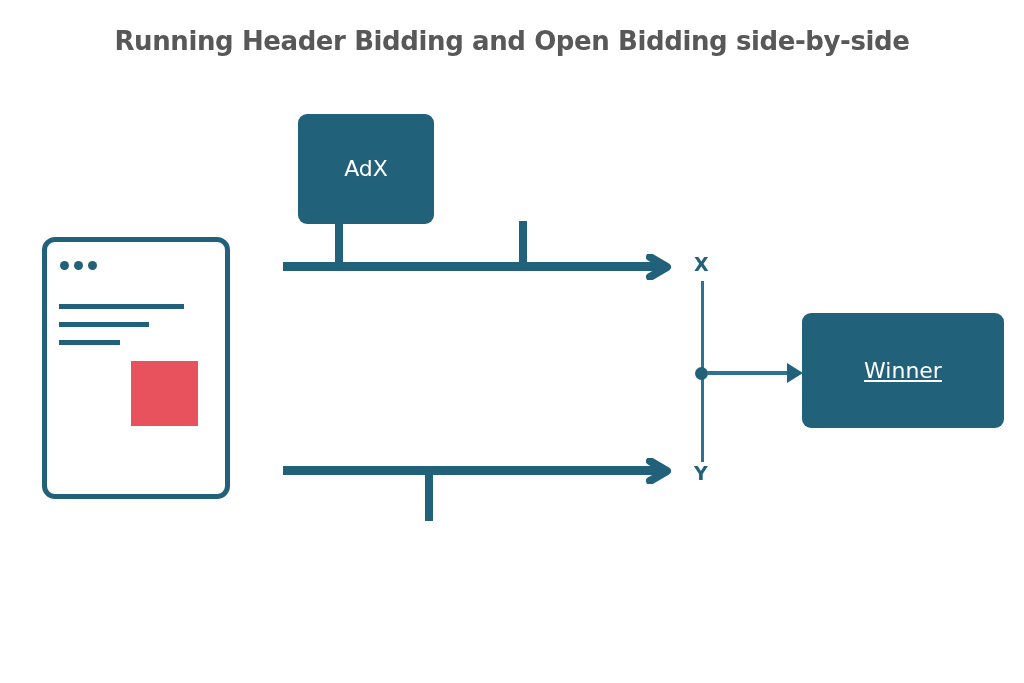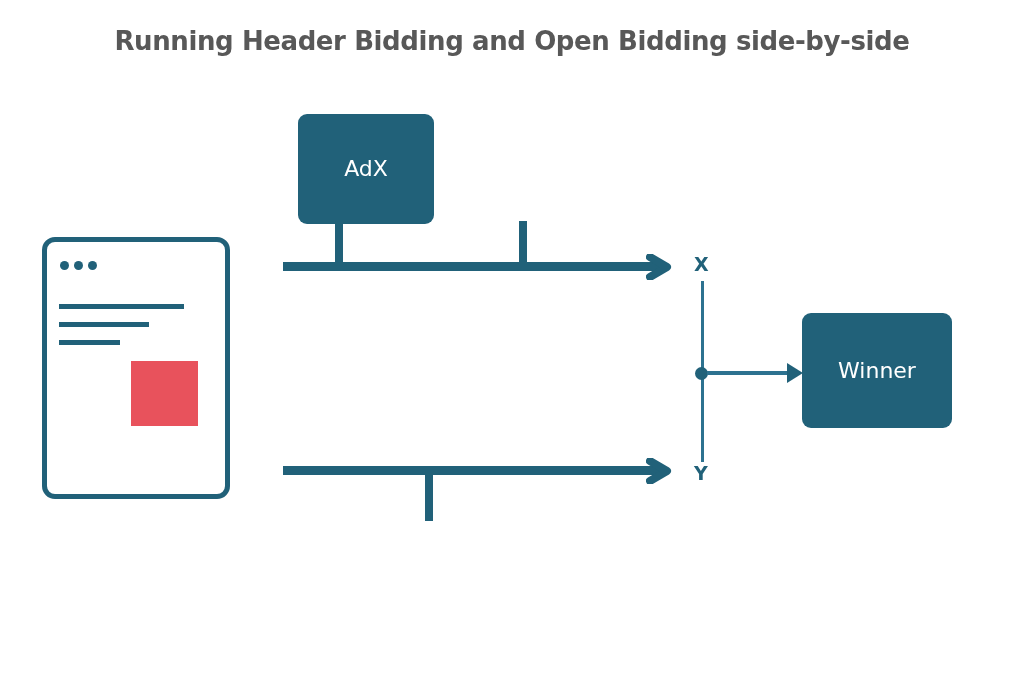--- a/index.html
+++ b/index.html
@@ -43,21 +43,21 @@
     justify-content: center;
     text-align: center;
     font-family: "DejaVu Sans", "Liberation Sans", sans-serif;
     font-size: 22px;
     line-height: 1.25;
     font-weight: 400;
   }
   #node-adx      { left: 271px; top: 114px; width: 136px; height: 110px; margin-left: 27px; }
   #node-open-bidding { left: 455px; top: 113px; width: 136px; height: 110px; }
   #node-header-bidding { left: 283px; top: 519px; width: 292px; height: 112px; }
-  #node-winner   { left: 802px; top: 313px; width: 150px; height: 115px; }
+  #node-winner   { left: 802px; top: 313px; width: 202px; height: 115px; text-decoration: underline; }
 
   
   .stem {
     position: absolute;
     background: #216179;
     width: 8px;
   }
   #stem-adx          { left: 335px; top: 222px; height: 44px; }
   #stem-open-bidding { left: 519px; top: 221px; height: 45px; }
   #stem-header-bidding { left: 425px; top: 471px; height: 50px; }

